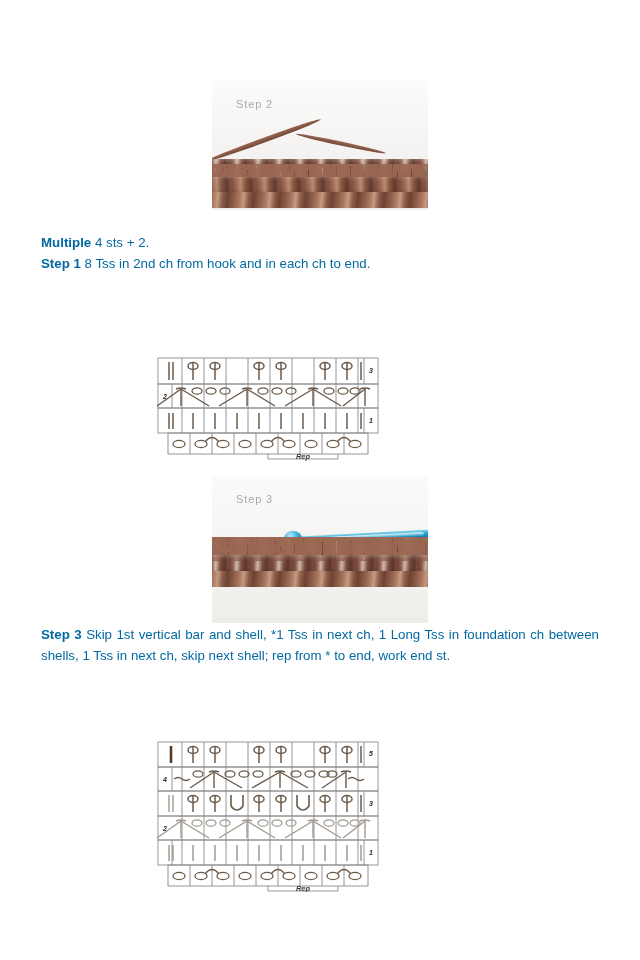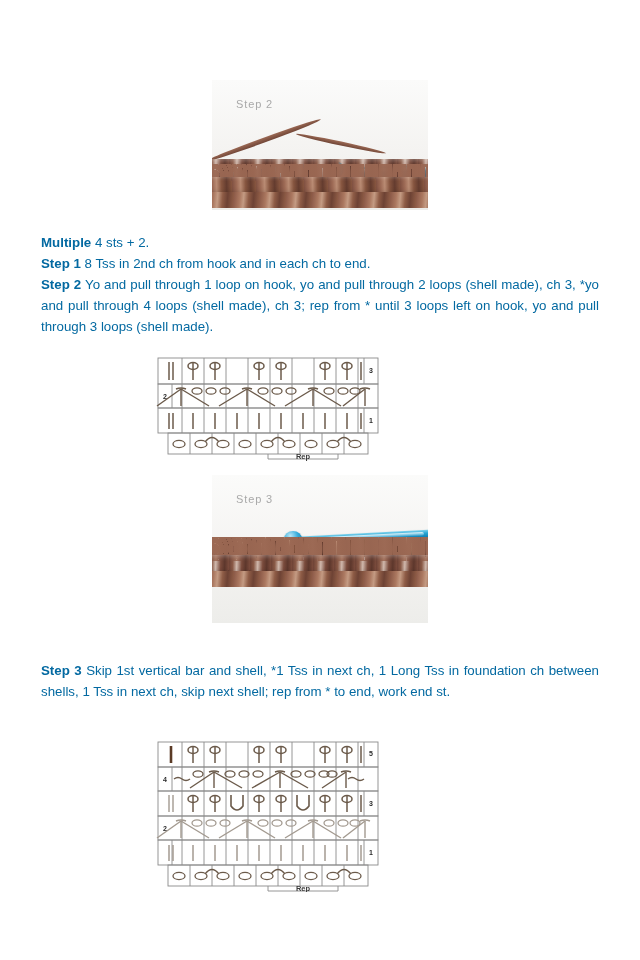--- a/index.html
+++ b/index.html
@@ -113,31 +113,32 @@
   .instructions {
     position: absolute;
     left: 41px;
     width: 558px;
     font-size: 13.3px;
     line-height: 21px;
     text-align: justify;
     color: #0369a1;
   }
   #text-block-1 { top: 232px; }
-  #text-block-2 { top: 660px; }
+  #text-block-2 { top: 624px; }
   .instructions p { margin: 0; }
   .lead { font-weight: bold; }
 
   
   .chart {
     position: absolute;
     left: 0;
     width: 536px;
     display: flex;
     justify-content: center;
+    font-style: italic;
   }
   #chart-1 { top: 356px; }
   #chart-2 { top: 740px; }
   .chart svg { display: block; }
   .rep-label {
     font-family: "Liberation Sans", sans-serif;
     font-size: 7.5px;
     font-weight: bold;
     fill: #3a3a3a;
   }
@@ -167,21 +168,20 @@
     <div class="yarn-loops" style="top:84px; height:22px;"></div>
     <div class="yarn-band yarn-row-b" style="top:97px; height:19px;"></div>
     <div class="yarn-band yarn-row-c" style="top:112px; height:16px;"></div>
 
     <div class="photo-caption">Step 2</div>
   </div>
 
   <div class="instructions" id="text-block-1">
     <p><span class="lead">Multiple</span><span> 4 sts + 2.</span></p>
     <p><span class="lead">Step 1</span><span> 8 Tss in 2nd ch from hook and in each ch to end.</span></p>
-    <p><span class="lead">Step 2</span><span> Yo and pull through 1 loop on hook, yo and pull through 2 loops (shell made), ch 3, *yo and pull through 4 loops (shell made), ch 3; rep from * until 3 loops left on hook, yo and pull through 3 loops (shell made).</span></p>
   </div>
 
   <div class="chart" id="chart-1">
     <svg width="232" height="105" viewBox="0 0 232 105">
       <g stroke="#8a8a8a" stroke-width="0.9" fill="none">
 
         <rect x="6" y="2" width="220" height="26"></rect>
         <rect x="6" y="28" width="220" height="24"></rect>
         <rect x="6" y="52" width="220" height="25"></rect>
         <rect x="16" y="77" width="200" height="21"></rect>

